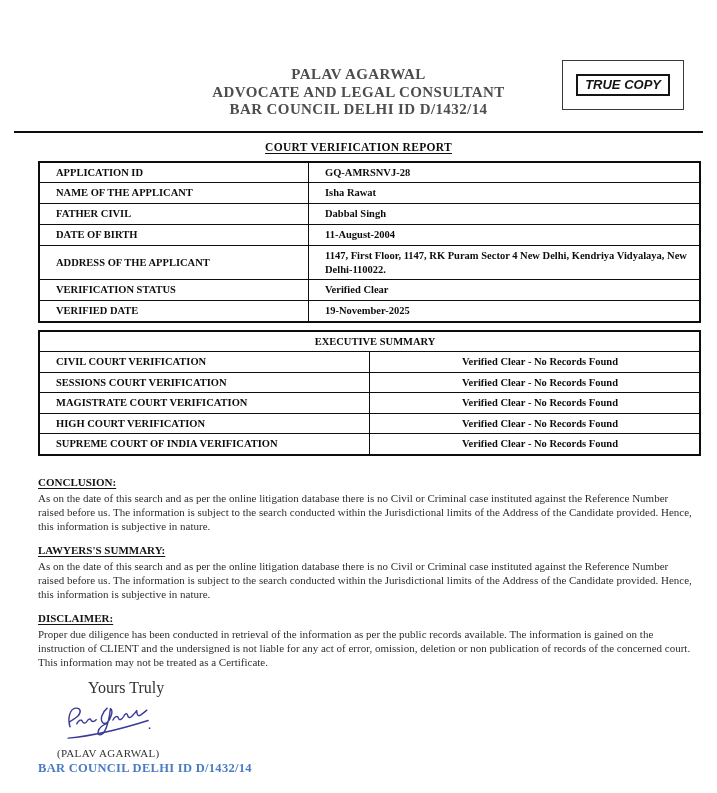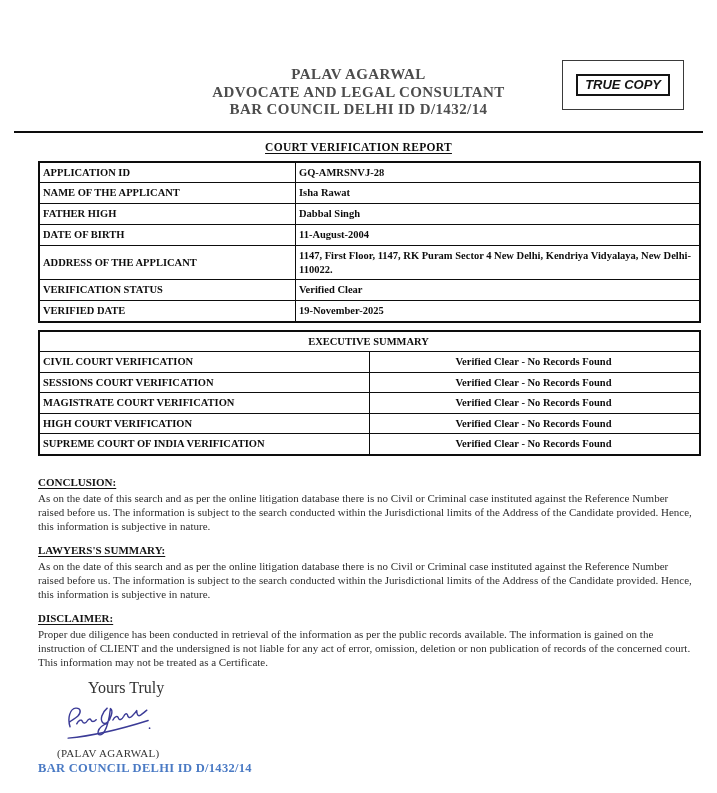--- a/index.html
+++ b/index.html
@@ -66,21 +66,21 @@
     width: 663px;
     margin-top: 8px;
     border: 2px solid #0d0d0d;
     table-layout: fixed;
   }
   table.doc-table td {
     border: 1px solid #0d0d0d;
     font-weight: bold;
     font-size: 10.5px;
     color: #0d0d0d;
-    padding: 3px 5px 3px 3px;
+    padding: 3px 5px 3px 16px;
     vertical-align: middle;
     line-height: 13.5px;
   }
   table.doc-table td.c-label { width: 247px; }
   table.doc-table tr { height: 21px; }
   table.summary { margin-top: 7px; }
   table.summary tr { height: 19px; }
   table.summary tr.sum-head { height: 17px; }
   td.sum-title { text-align: center; padding: 1px 3px; border-radius: 6px; }
   td.c-center { text-align: center; }
@@ -139,21 +139,21 @@
       <tbody>
         <tr>
           <td class="c-label">APPLICATION ID</td>
           <td>GQ-AMRSNVJ-28</td>
         </tr>
         <tr>
           <td class="c-label">NAME OF THE APPLICANT</td>
           <td>Isha Rawat</td>
         </tr>
         <tr>
-          <td class="c-label">FATHER HIGH</td>
+          <td class="c-label">FATHER CIVIL</td>
           <td>Dabbal Singh</td>
         </tr>
         <tr>
           <td class="c-label">DATE OF BIRTH</td>
           <td>11-August-2004</td>
         </tr>
         <tr style="height:34px">
           <td class="c-label">ADDRESS OF THE APPLICANT</td>
           <td>1147, First Floor, 1147, RK Puram Sector 4 New Delhi, Kendriya Vidyalaya, New Delhi-110022.</td>
         </tr>

